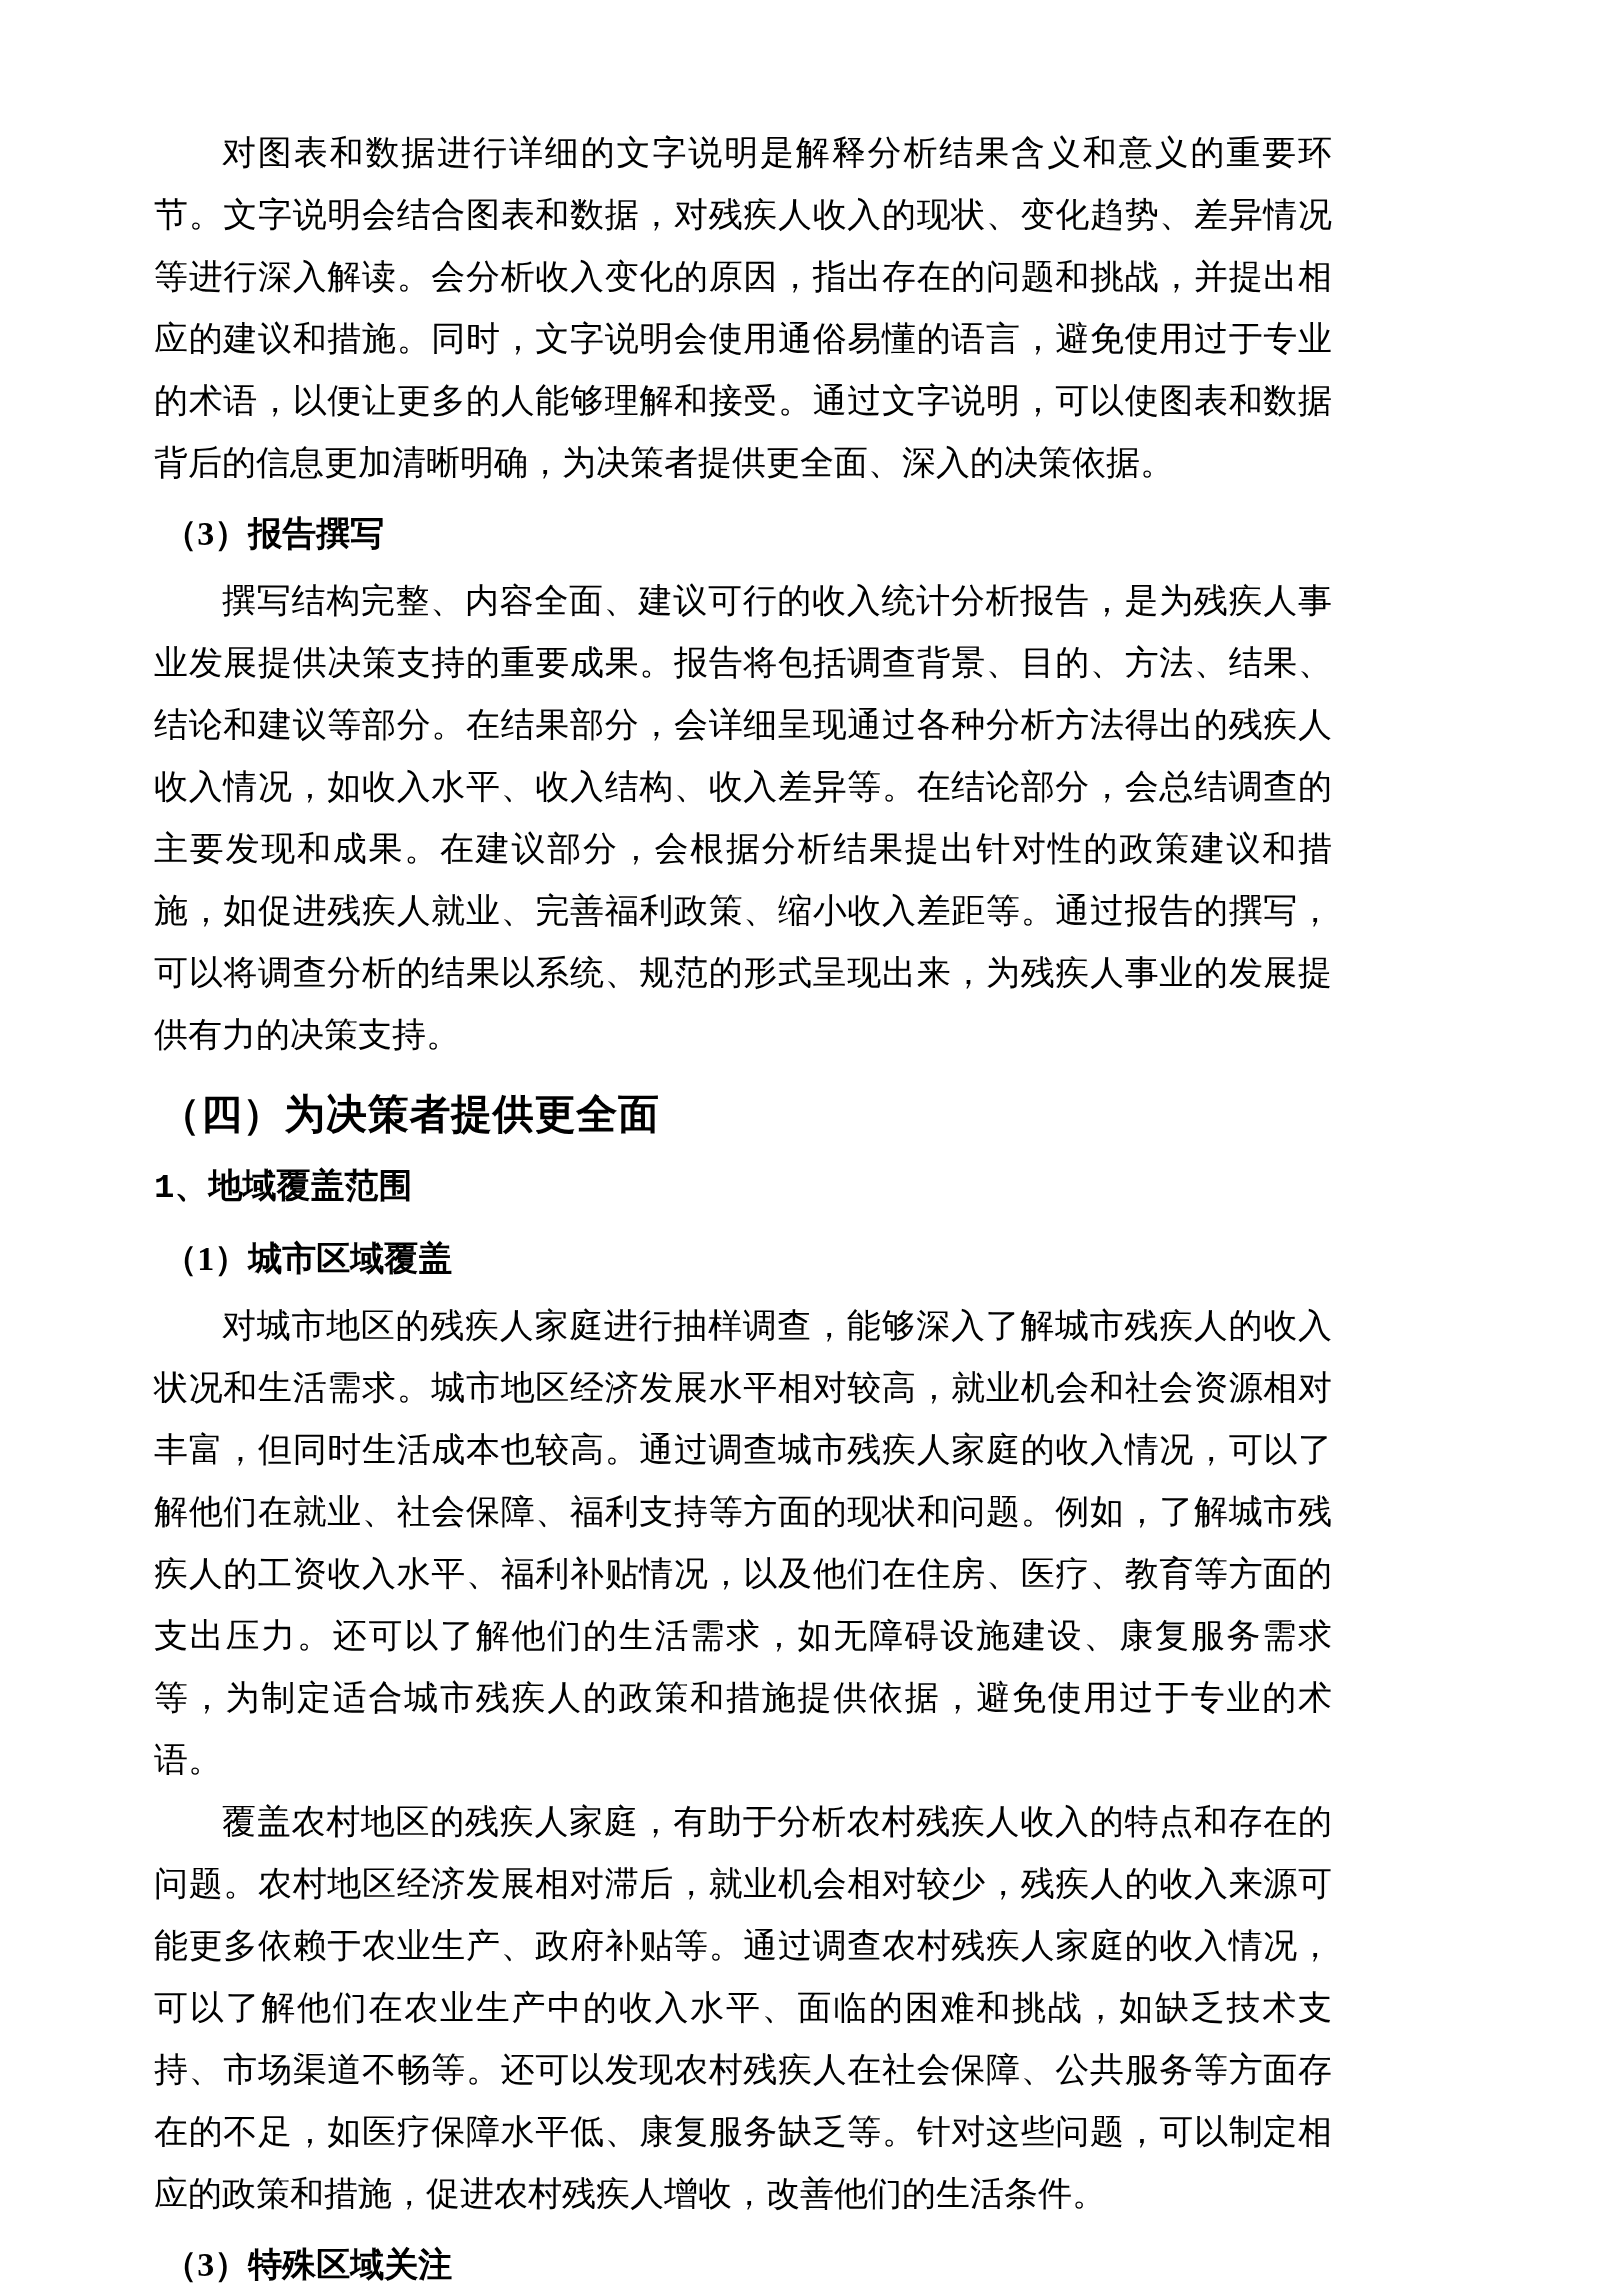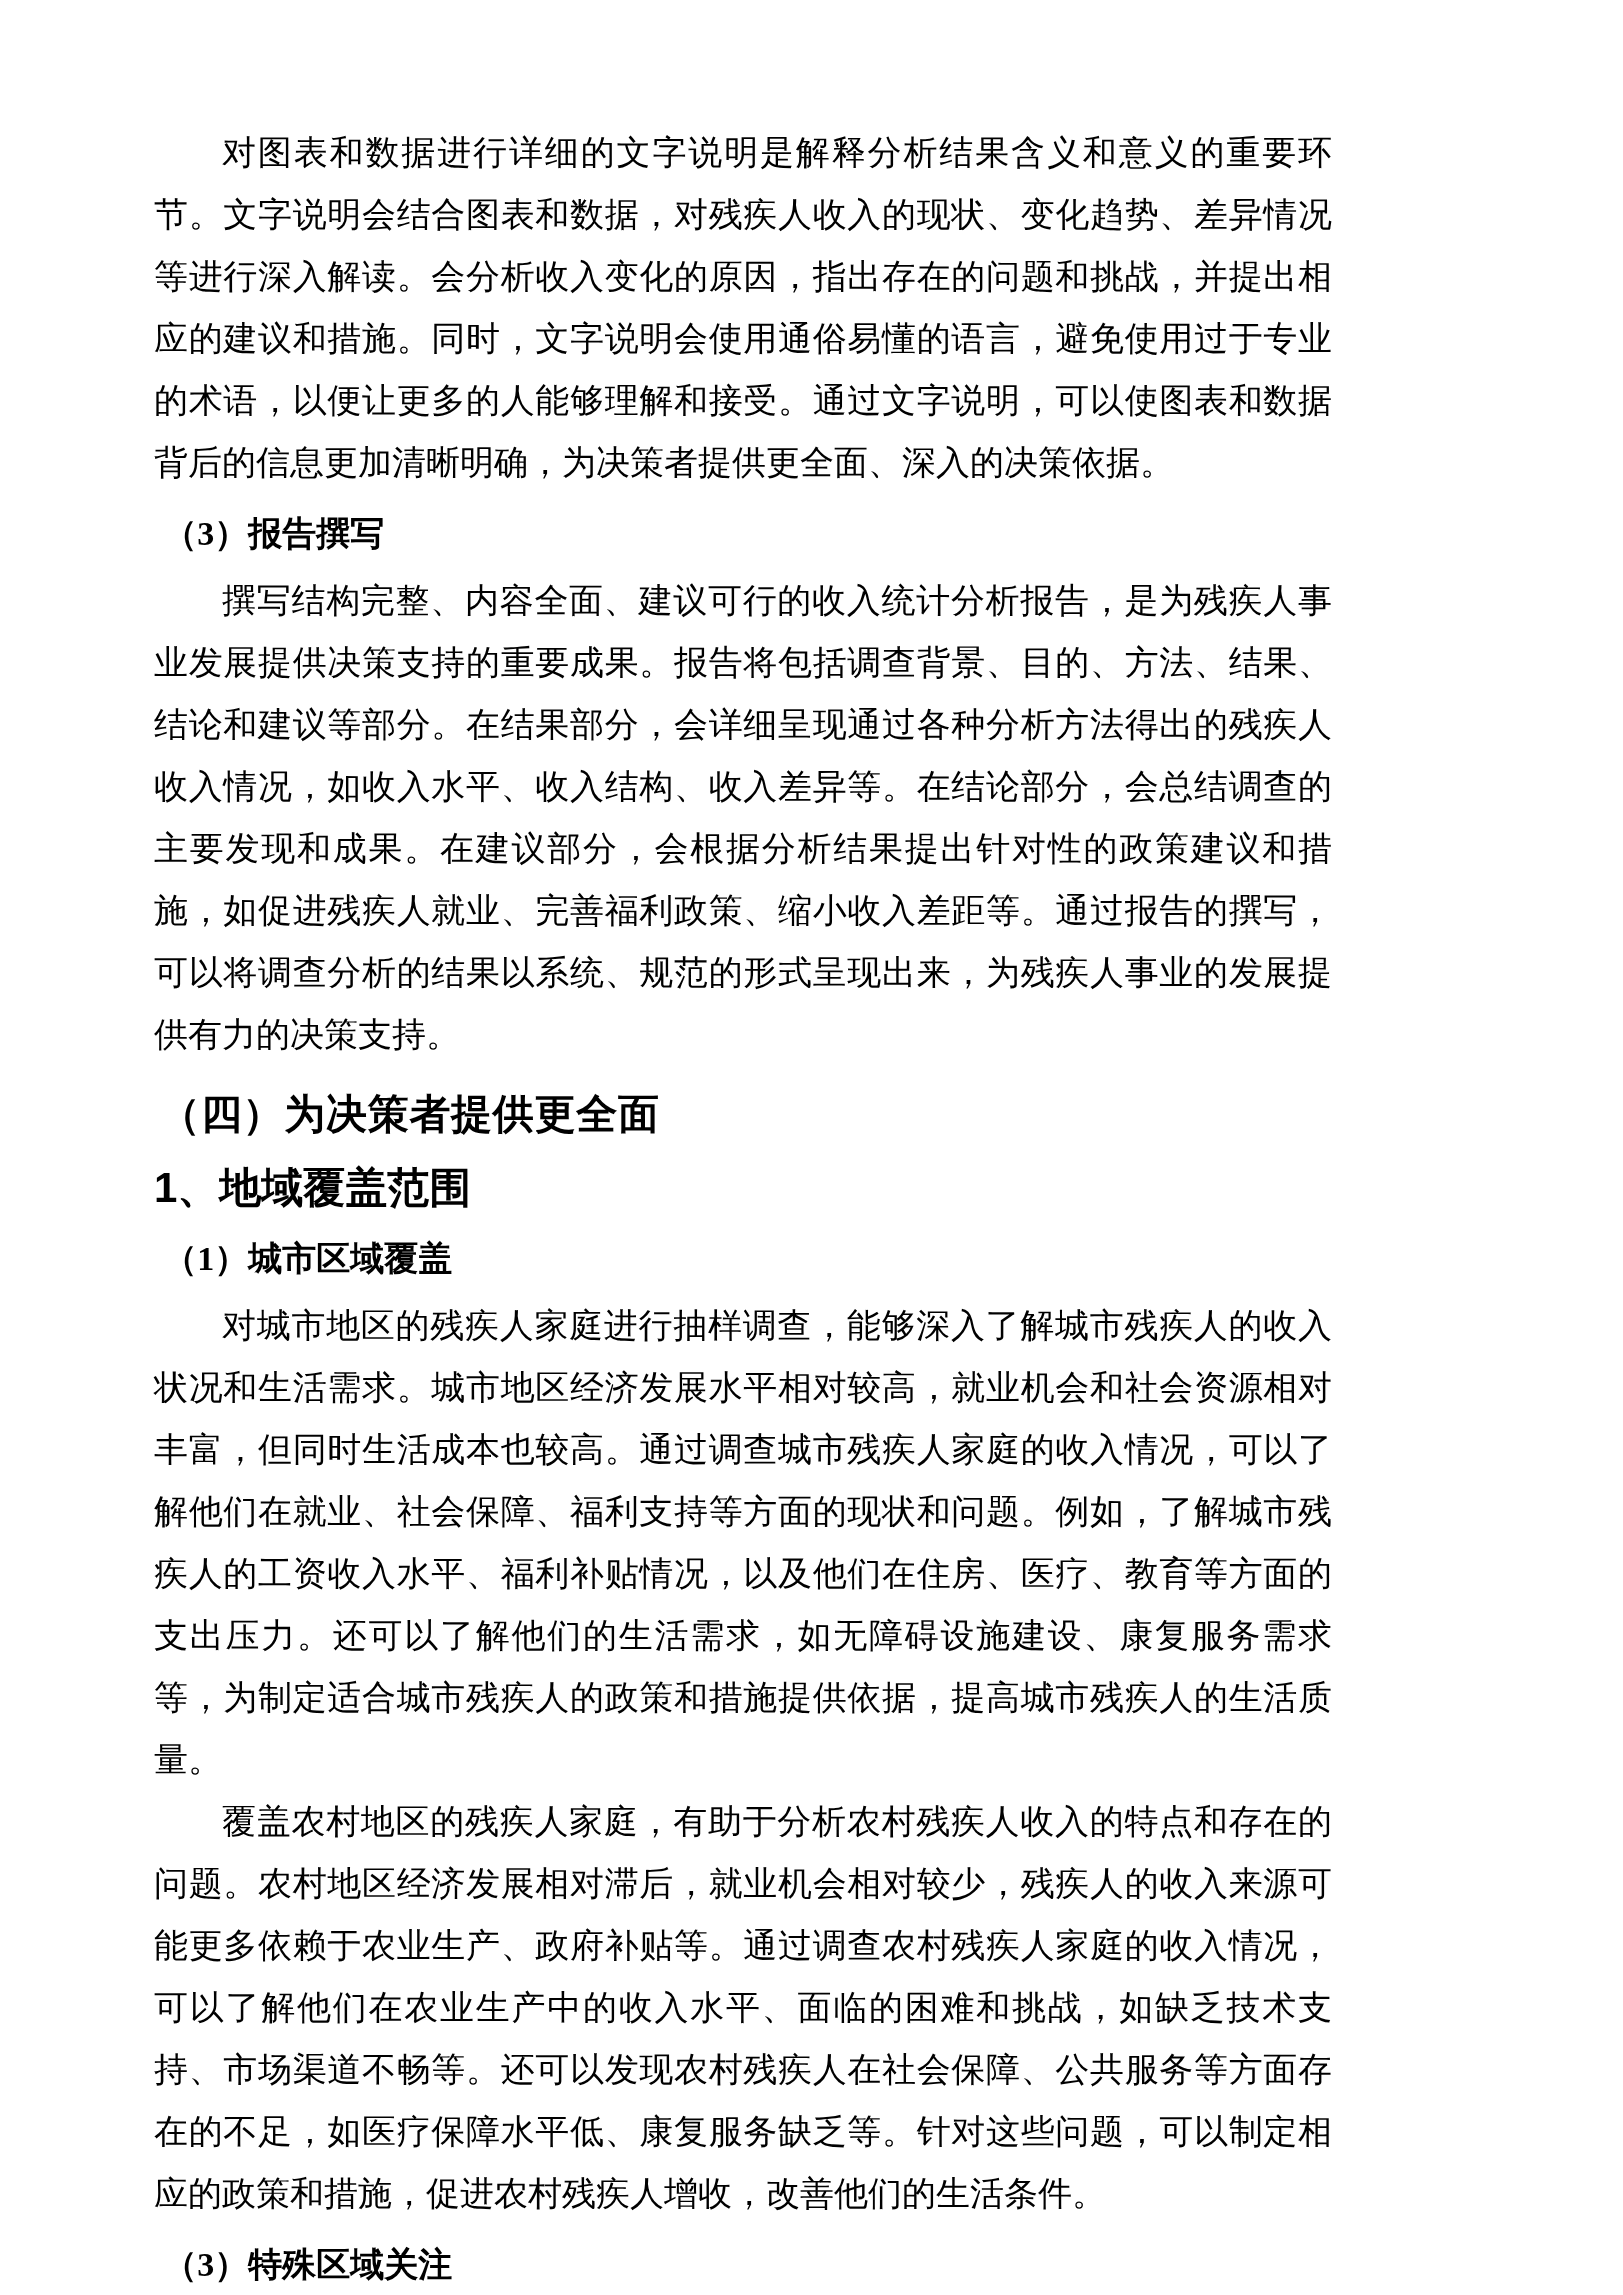--- a/index.html
+++ b/index.html
@@ -41,26 +41,26 @@
     font-size: 41px;
     line-height: 63px;
     font-weight: bold;
     text-indent: 0px;
     padding-left: 5.2px;
     font-family: "Liberation Sans", "DejaVu Sans", sans-serif;
     letter-spacing: 0.7px;
   }
   h4.h-num {
     margin: 10.5px 0 6.5px 0;
-    font-size: 42px;
+    font-size: 34px;
     line-height: 62px;
     font-weight: bold;
     text-indent: 0px;
     padding-left: 0px;
-    font-family: Liberation Sans, sans-serif;
+    font-family: Liberation Mono, monospace;
   }
   h5.h-sub {
     margin: 9.2px 0 5.2px 0;
     font-size: 34px;
     line-height: 62px;
     font-weight: bold;
     text-indent: 0px;
     padding-left: 9.2px;
     font-family: Liberation Serif, serif;
   }
@@ -76,21 +76,21 @@
     <h5 class="h-sub">（3）报告撰写</h5>
 
     <p class="para">撰写结构完整、内容全面、建议可行的收入统计分析报告，是为残疾人事业发展提供决策支持的重要成果。报告将包括调查背景、目的、方法、结果、结论和建议等部分。在结果部分，会详细呈现通过各种分析方法得出的残疾人收入情况，如收入水平、收入结构、收入差异等。在结论部分，会总结调查的主要发现和成果。在建议部分，会根据分析结果提出针对性的政策建议和措施，如促进残疾人就业、完善福利政策、缩小收入差距等。通过报告的撰写，可以将调查分析的结果以系统、规范的形式呈现出来，为残疾人事业的发展提供有力的决策支持。</p>
 
     <h3 class="h-section">（四）为决策者提供更全面</h3>
 
     <h4 class="h-num">1、地域覆盖范围</h4>
 
     <h5 class="h-sub">（1）城市区域覆盖</h5>
 
-    <p class="para">对城市地区的残疾人家庭进行抽样调查，能够深入了解城市残疾人的收入状况和生活需求。城市地区经济发展水平相对较高，就业机会和社会资源相对丰富，但同时生活成本也较高。通过调查城市残疾人家庭的收入情况，可以了解他们在就业、社会保障、福利支持等方面的现状和问题。例如，了解城市残疾人的工资收入水平、福利补贴情况，以及他们在住房、医疗、教育等方面的支出压力。还可以了解他们的生活需求，如无障碍设施建设、康复服务需求等，为制定适合城市残疾人的政策和措施提供依据，提高城市残疾人的生活质量。</p>
+    <p class="para">对城市地区的残疾人家庭进行抽样调查，能够深入了解城市残疾人的收入状况和生活需求。城市地区经济发展水平相对较高，就业机会和社会资源相对丰富，但同时生活成本也较高。通过调查城市残疾人家庭的收入情况，可以了解他们在就业、社会保障、福利支持等方面的现状和问题。例如，了解城市残疾人的工资收入水平、福利补贴情况，以及他们在住房、医疗、教育等方面的支出压力。还可以了解他们的生活需求，如无障碍设施建设、康复服务需求等，为制定适合城市残疾人的政策和措施提供依据，避免使用过于专业的术语。</p>
 
 
     <p class="para">覆盖农村地区的残疾人家庭，有助于分析农村残疾人收入的特点和存在的问题。农村地区经济发展相对滞后，就业机会相对较少，残疾人的收入来源可能更多依赖于农业生产、政府补贴等。通过调查农村残疾人家庭的收入情况，可以了解他们在农业生产中的收入水平、面临的困难和挑战，如缺乏技术支持、市场渠道不畅等。还可以发现农村残疾人在社会保障、公共服务等方面存在的不足，如医疗保障水平低、康复服务缺乏等。针对这些问题，可以制定相应的政策和措施，促进农村残疾人增收，改善他们的生活条件。</p>
 
     <h5 class="h-sub">（3）特殊区域关注</h5>
 
   </div>
 </div>
 
 

